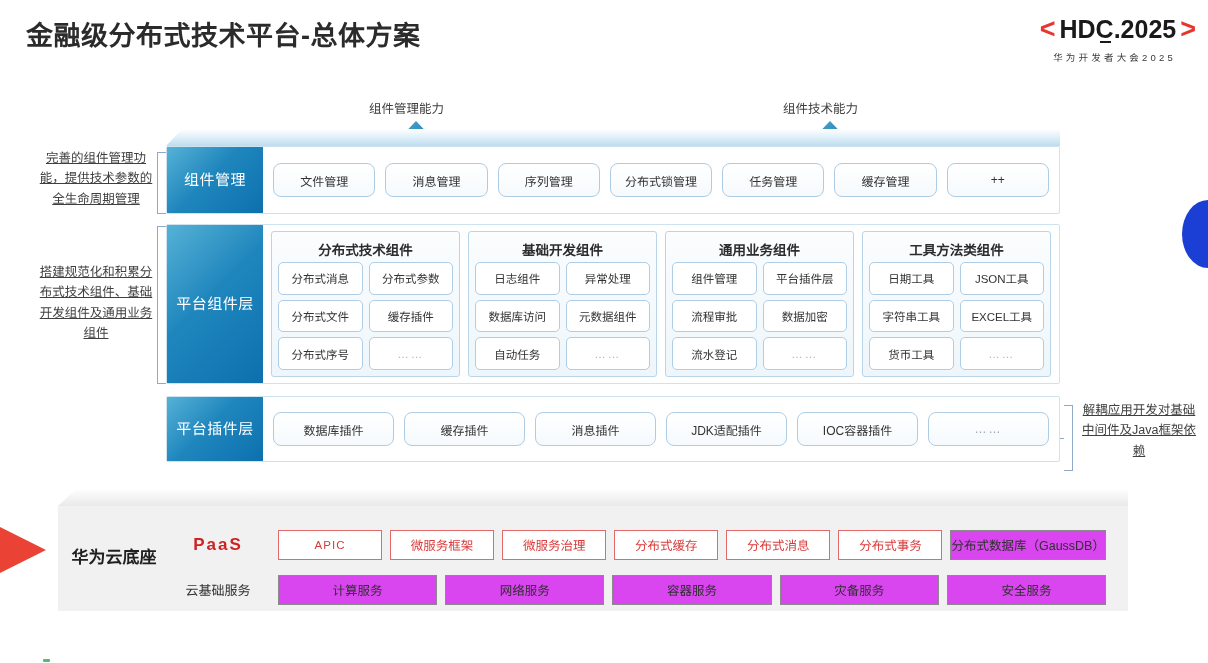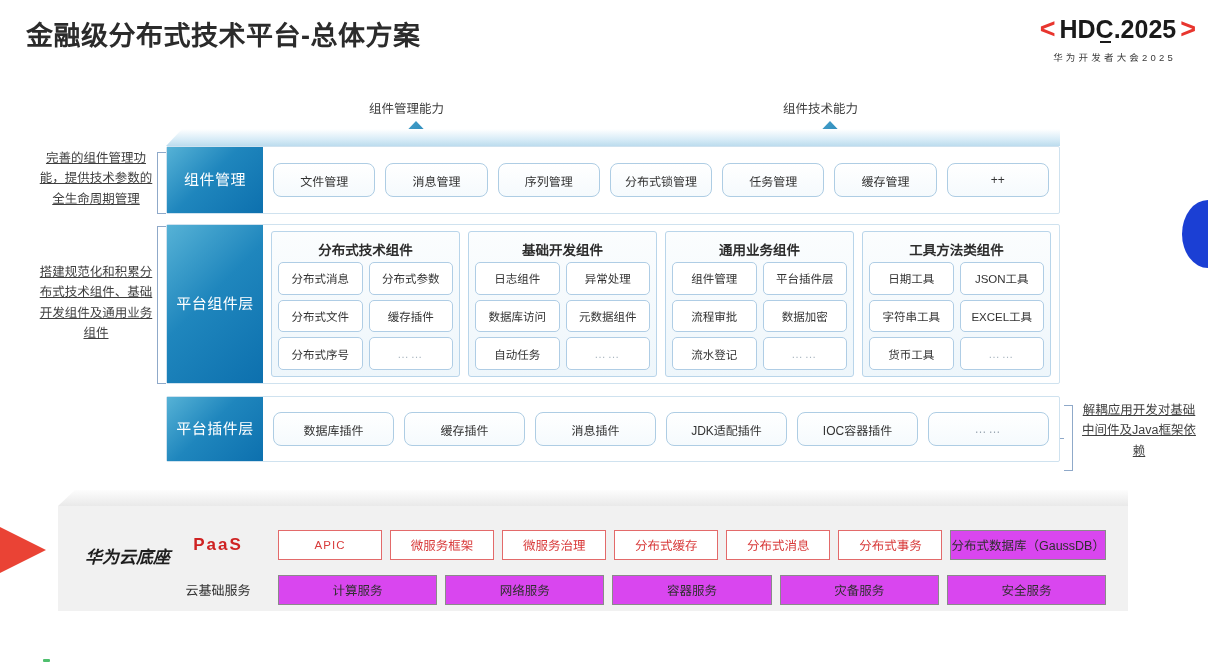--- a/index.html
+++ b/index.html
@@ -162,22 +162,22 @@
     background: linear-gradient(180deg, #fdfdfd 0%, #e9e9e9 100%);
     clip-path: polygon(17px 0, 100% 0, 100% 100%, 0 100%);
   }
   .cloud-base {
     position: absolute; left: 58px; top: 506px;
     width: 1070px; height: 105px;
     background: #f1f1f1;
     display: flex; align-items: center;
   }
   .base-label {
-    width: 112px; flex: 0 0 112px; text-align: right;
-    font-size: 17px; font-weight: bold; color: #1f1f1f; line-height: 1.55; font-style: italic;
+    width: 112px; flex: 0 0 112px; text-align: center;
+    font-size: 17px; font-weight: bold; color: #1f1f1f; line-height: 1.55;
   }
   .base-rows { flex: 1 1 auto; padding-right: 22px; }
   .base-row { display: flex; align-items: center; gap: 12px; height: 34px; margin-top: 17px; }
   .base-row + .base-row { margin-top: 11px; }
   .row-tag {
     width: 96px; flex: 0 0 96px; text-align: center; white-space: nowrap;
   }
   .row-tag.paas { font-size: 17px; font-weight: bold; color: #cf2222; letter-spacing: 2px; }
   .row-tag.basic { font-size: 13px; color: #333; }
   .row-items { flex: 1 1 auto; display: flex; gap: 8px; }

